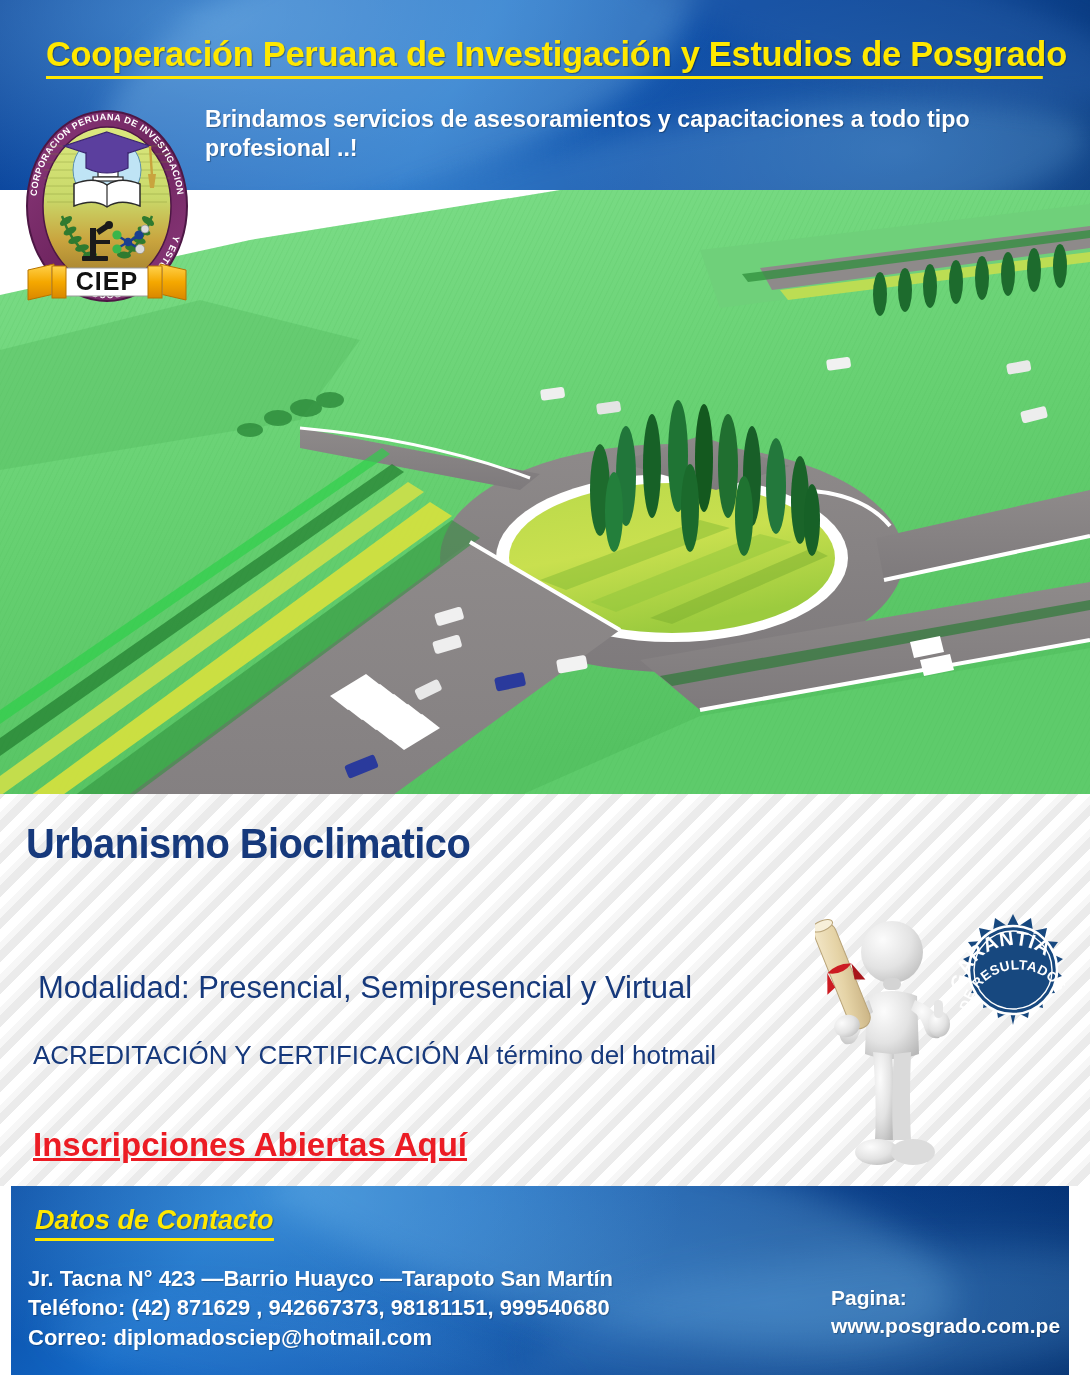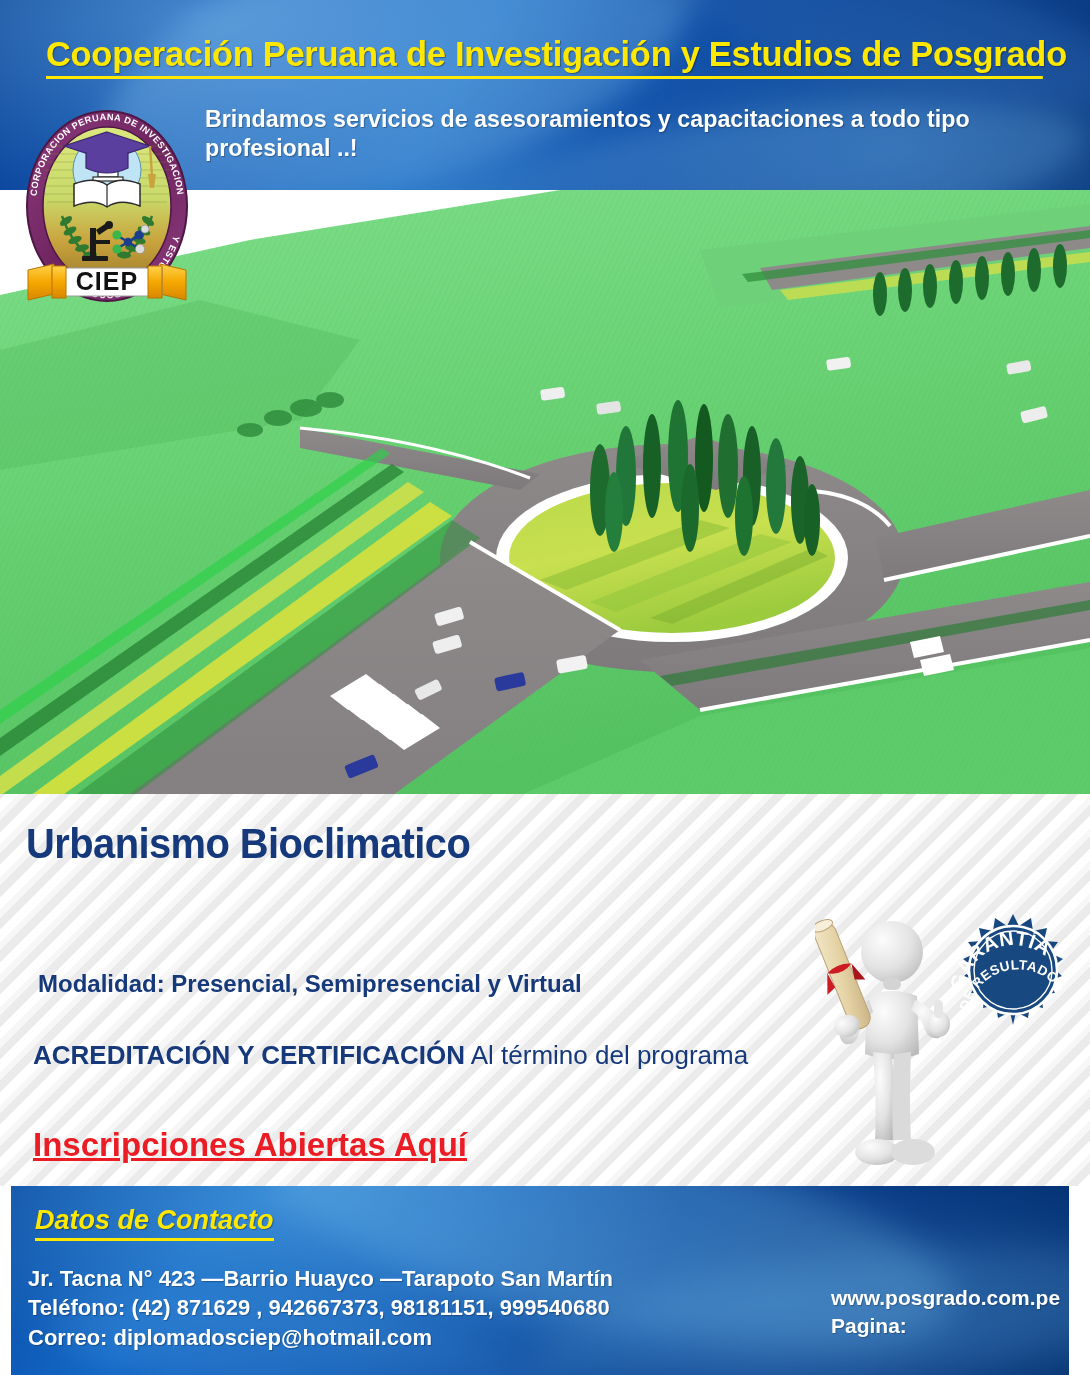--- a/index.html
+++ b/index.html
@@ -133,35 +133,35 @@
     letter-spacing: -0.6px;
     transform: scaleX(0.95);
     transform-origin: left center;
     white-space: nowrap;
   }
 
   .modalidad {
     position: absolute;
     left: 38px; top: 176px;
     color: #16397c;
-    font-size: 24px;
-    font-weight: bold;
+    font-size: 31px;
+    font-weight: normal;
     white-space: nowrap;
     text-align: right;
   }
 
   .acred {
     position: absolute;
     left: 33px; top: 245px;
     width: 760px;
     color: #16397c;
     font-size: 26px;
     line-height: 1.25;
   }
-  .acred b { font-weight: bold; }
+  .acred b { font-weight: normal; }
   .acred .tail { font-weight: normal; }
 
   .insc {
     position: absolute;
     left: 33px; top: 332px;
     color: #ec1c24;
     font-size: 33px;
     font-weight: bold;
     white-space: nowrap;
     text-decoration: underline;
@@ -511,21 +511,21 @@
   </div>
 
   <div class="body-sec">
 
     <div class="prog-title">Urbanismo Bioclimatico</div>
 
     <div class="modalidad">Modalidad: Presencial, Semipresencial y Virtual</div>
 
     <div class="acred">
       <b>ACREDITACIÓN Y CERTIFICACIÓN</b>
-      <span class="tail">Al término del programa</span>
+      <span class="tail">Al término del hotmail</span>
     </div>
 
     <div class="insc">Inscripciones Abiertas Aquí</div>
 
     <div class="mascot">
       <svg viewBox="0 0 150 282" xmlns="http://www.w3.org/2000/svg">
         <defs>
           <radialGradient id="bodyG" cx="0.35" cy="0.3" r="0.85">
             <stop offset="0%" stop-color="#fcfcfc"></stop>
             <stop offset="55%" stop-color="#e3e3e3"></stop>
@@ -598,18 +598,18 @@
 
     <div class="ft-head">Datos de Contacto</div>
 
     <div class="ft-contact">
       <div>Jr. Tacna N° 423 —Barrio Huayco —Tarapoto San Martín</div>
       <div>Teléfono: (42) 871629 , 942667373, 98181151, 999540680</div>
       <div>Correo: diplomadosciep@hotmail.com</div>
     </div>
 
     <div class="ft-web">
+      <div>Pagina:</div>
       <div>www.posgrado.com.pe</div>
-      <div>Pagina:</div>
     </div>
   </div>
 
 </div>
 
 </body></html>

